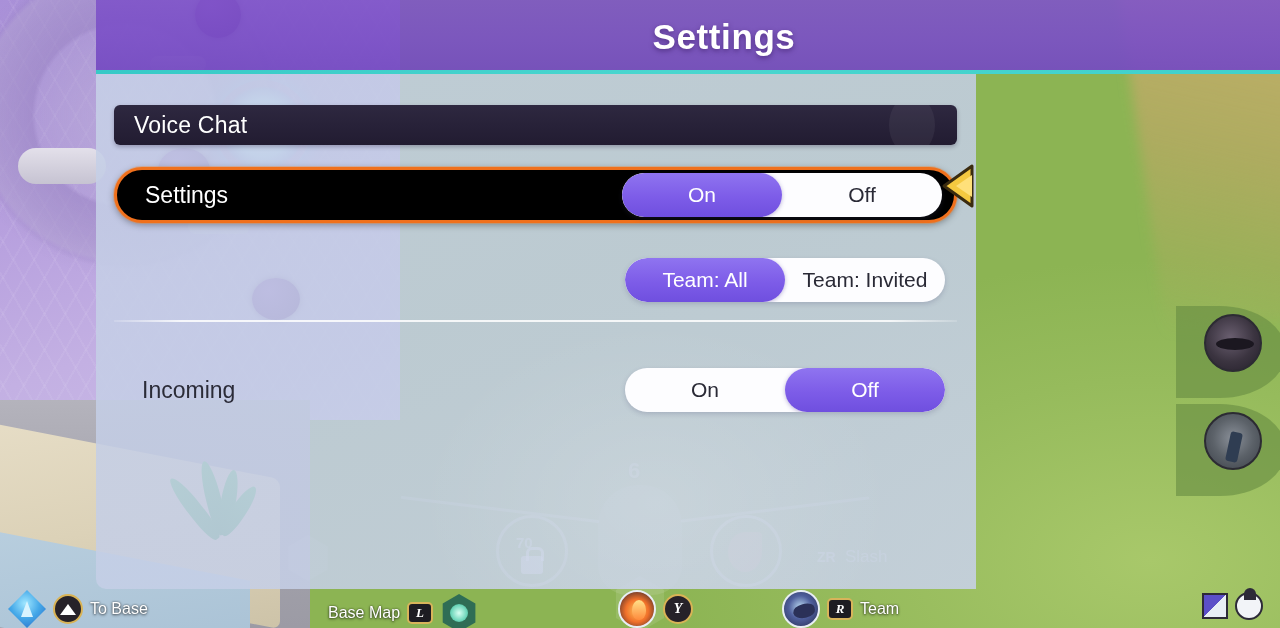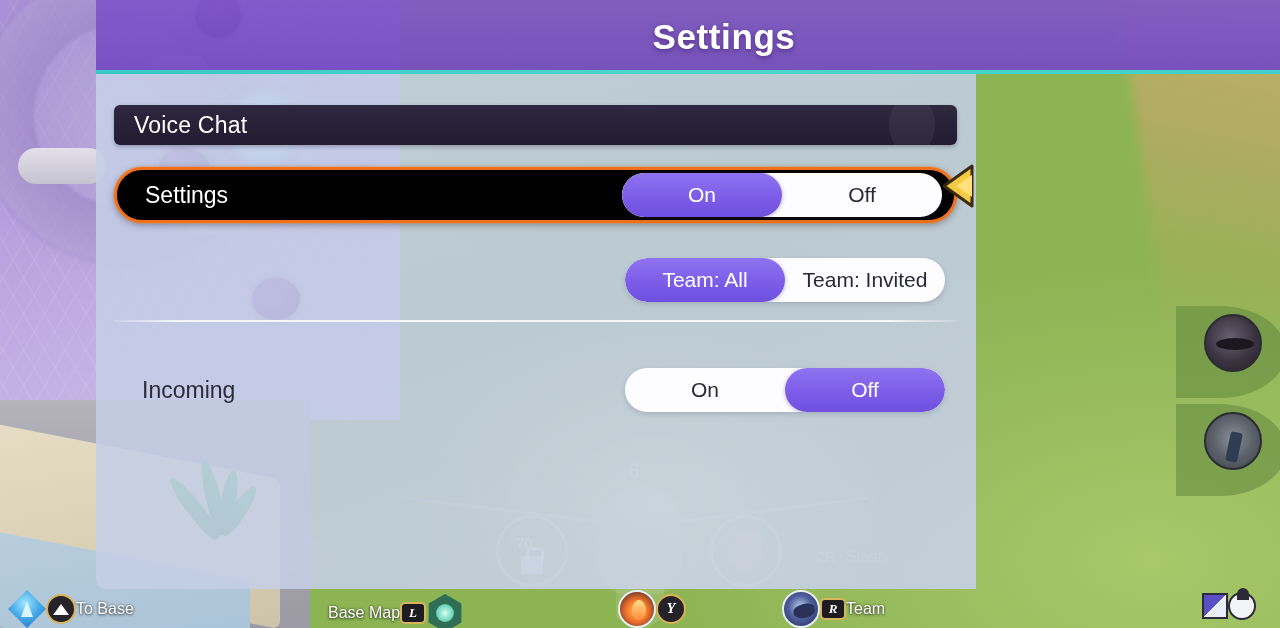--- a/index.html
+++ b/index.html
@@ -147,21 +147,21 @@
     position:absolute; width:46px; height:46px; opacity:.35;
     background:rgba(255,255,255,.3);
     clip-path:polygon(50% 0,93% 25%,93% 75%,50% 100%,7% 75%,7% 25%);
   }
 
   
   #bottom-hud {
     position:absolute; left:0; bottom:0; width:1280px; height:40px;
     z-index:6; pointer-events:none;
   }
-  .hud-item { position:absolute; display:flex; align-items:center; }
+  .hud-item { position:absolute; display:flex; align-items:center; gap:7px; }
   .hud-label {
     color:#fff; font-size:16px;
     text-shadow:0 1px 3px rgba(0,0,0,.65), 0 0 2px rgba(0,0,0,.5);
   }
   .key-badge {
     display:inline-flex; align-items:center; justify-content:center;
     min-width:26px; height:22px; padding:0 4px;
     background:#1d1c22; color:#fff;
     border:2px solid #d8b45a; border-radius:5px;
     font-size:13px; font-weight:bold; font-style:italic;

